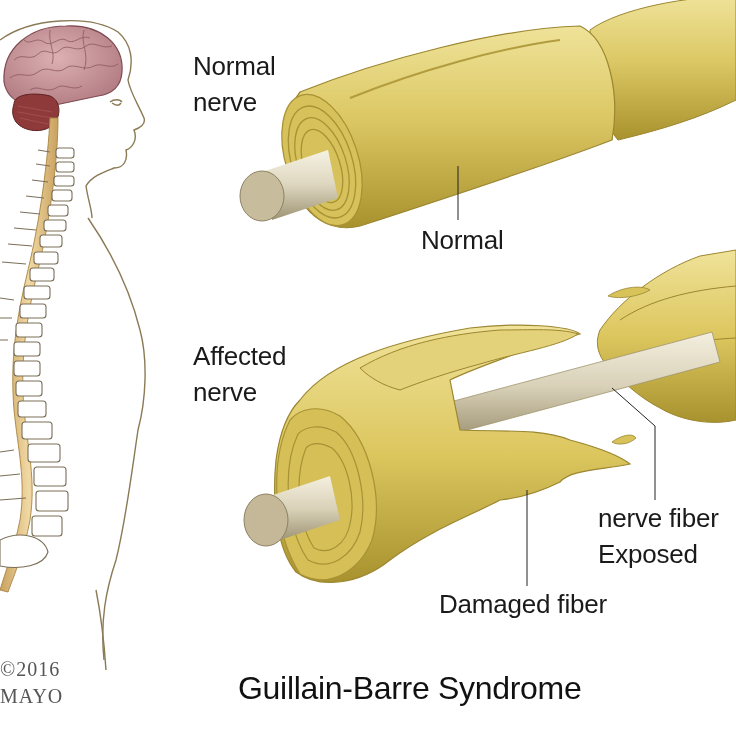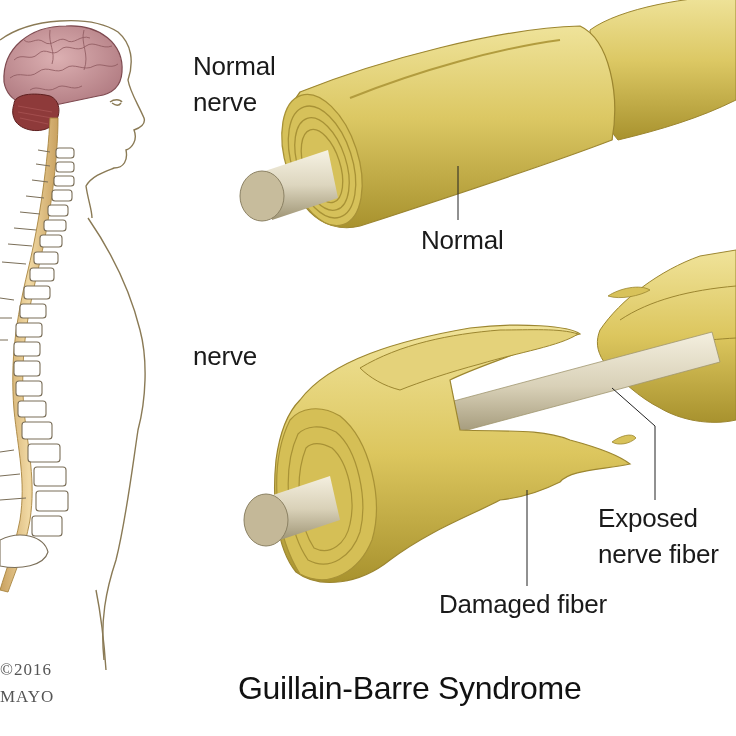--- a/index.html
+++ b/index.html
@@ -1,21 +1,21 @@
 <!DOCTYPE html>
 <html><head>
 <meta charset="utf-8">
 <style>
   html, body { margin: 0; padding: 0; background: #ffffff; }
   body { width: 736px; height: 736px; position: relative; overflow: hidden; font-family: "Liberation Sans", sans-serif; }
   .layer { position: absolute; left: 0; top: 0; width: 736px; height: 736px; }
   .label { position: absolute; color: #1a1a1a; font-family: "Liberation Sans", sans-serif; font-size: 26px; line-height: 36px; font-weight: 400; letter-spacing: -0.2px; }
   .label span { display: block; }
   .title { position: absolute; left: 238px; top: 664px; font-size: 32px; line-height: 48px; color: #111; font-family: "Liberation Sans", sans-serif; letter-spacing: -0.3px; }
-  .copyright { position: absolute; left: 0; top: 656px; font-family: "Liberation Serif", serif; font-size: 17px; line-height: 27px; color: #555; letter-spacing: 1px; }
+  .copyright { position: absolute; left: 0; top: 656px; font-family: "Liberation Serif", serif; font-size: 20px; line-height: 27px; color: #555; letter-spacing: 1px; }
   .copyright span { display: block; }
 </style>
 </head>
 <body>
 
 <svg class="layer" viewBox="0 0 736 736" xmlns="http://www.w3.org/2000/svg">
   <defs>
     <radialGradient id="brainGrad" cx="45%" cy="40%" r="60%">
       <stop offset="0%" stop-color="#dcb0b2"></stop>
       <stop offset="100%" stop-color="#b47f85"></stop>
@@ -173,26 +173,27 @@
 </svg>
 
 <div class="label" style="left:193px; top:48px;">
   <span>Normal</span>
   <span>nerve</span>
 </div>
 
 <div class="label" style="left:421px; top:222px;">Normal</div>
 
 <div class="label" style="left:193px; top:338px;">
+  <span>Affected</span>
   <span>nerve</span>
 </div>
 
 <div class="label" style="left:598px; top:500px;">
+  <span style="white-space:nowrap;">nerve fiber</span>
   <span>Exposed</span>
-  <span style="white-space:nowrap;">nerve fiber</span>
 </div>
 
 <div class="label" style="left:439px; top:586px;">Damaged fiber</div>
 
 <div class="title">Guillain-Barre Syndrome</div>
 
 <div class="copyright">
   <span>©2016</span>
   <span>MAYO</span>
 </div>

